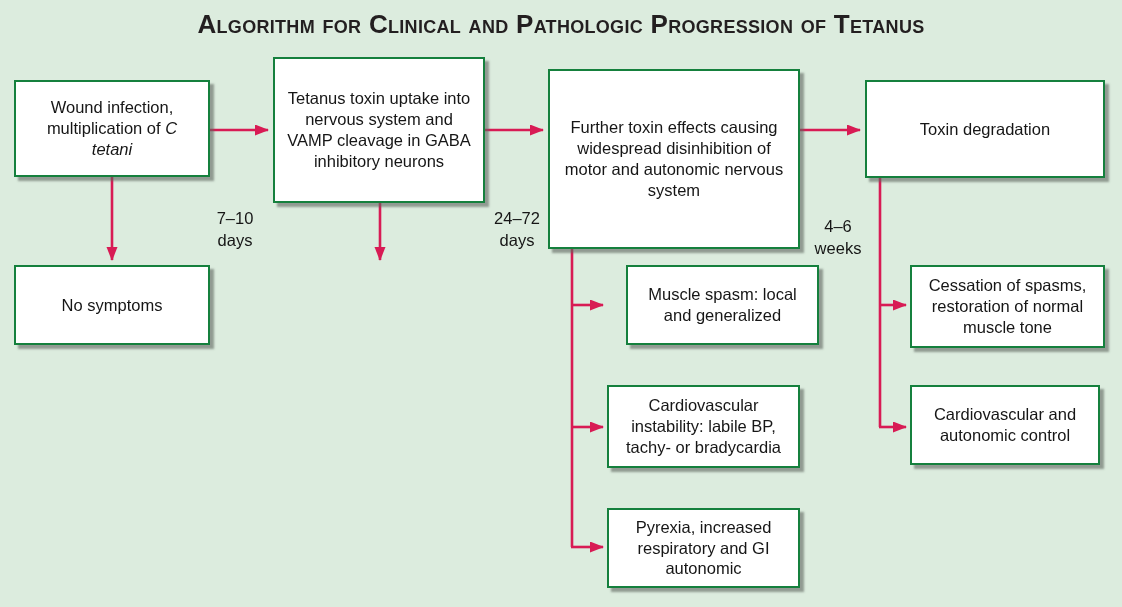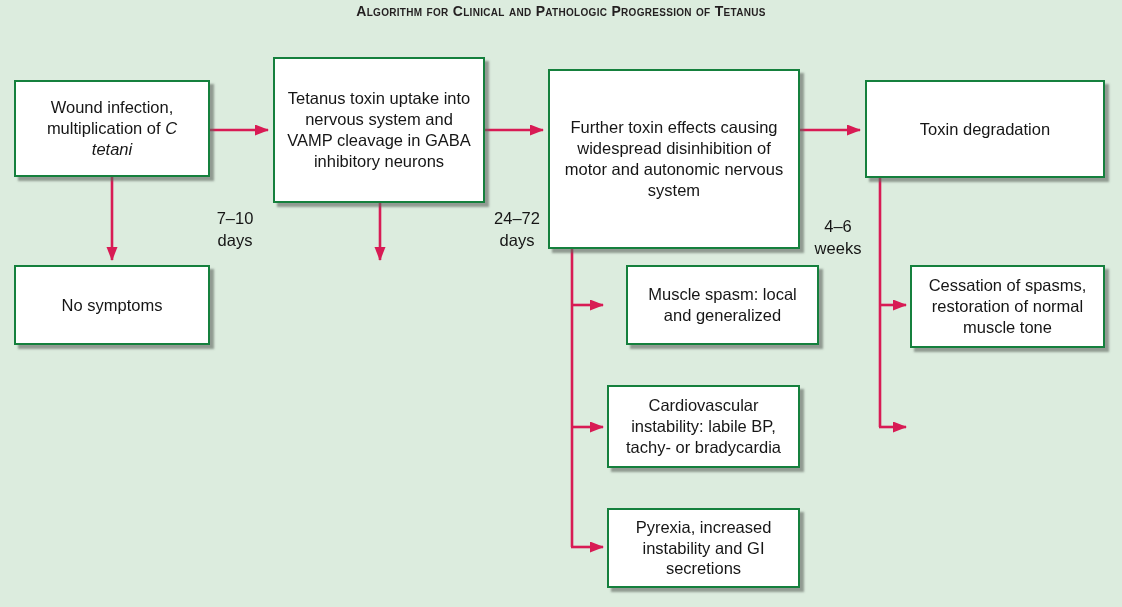--- a/index.html
+++ b/index.html
@@ -9,24 +9,24 @@
   }
   .canvas {
     position: relative;
     width: 1122px;
     height: 607px;
     background: #dcecde;
     overflow: hidden;
   }
   .title {
     position: absolute;
-    left: 0; top: 3px;
+    left: 0; top: 9px;
     width: 100%;
     text-align: center;
-    font-size: 14px;
+    font-size: 26px;
     font-weight: bold;
     font-variant: small-caps;
     letter-spacing: 0.3px;
     color: #231f20;
   }
   .node {
     position: absolute;
     background: #ffffff;
     border: 2px solid #15803d;
     box-shadow: 4px 4px 2px rgba(95,100,95,0.6);
@@ -127,21 +127,24 @@
 
   <div class="node" style="left:607px; top:265px; width:193px; height:80px;margin-left:19px;">
     <div>Muscle spasm: local and generalized</div>
   </div>
 
   <div class="node" style="left:607px; top:385px; width:193px; height:83px;">
     <div>Cardiovascular instability: labile BP, tachy- or bradycardia</div>
   </div>
 
   <div class="node" style="left:607px; top:508px; width:193px; height:80px;">
-    <div>Pyrexia, increased instability and GI secretions</div>
+    <div>Pyrexia, increased respiratory and GI autonomic</div>
   </div>
 
   <div class="node" style="left:910px; top:265px; width:195px; height:83px;">
     <div>Cessation of spasms, restoration of normal muscle tone</div>
   </div>
 
+  <div class="node" style="left:910px; top:385px; width:190px; height:80px;">
+    <div>Cardiovascular and autonomic control</div>
+  </div>
 
 </div>
 
 </body></html>

